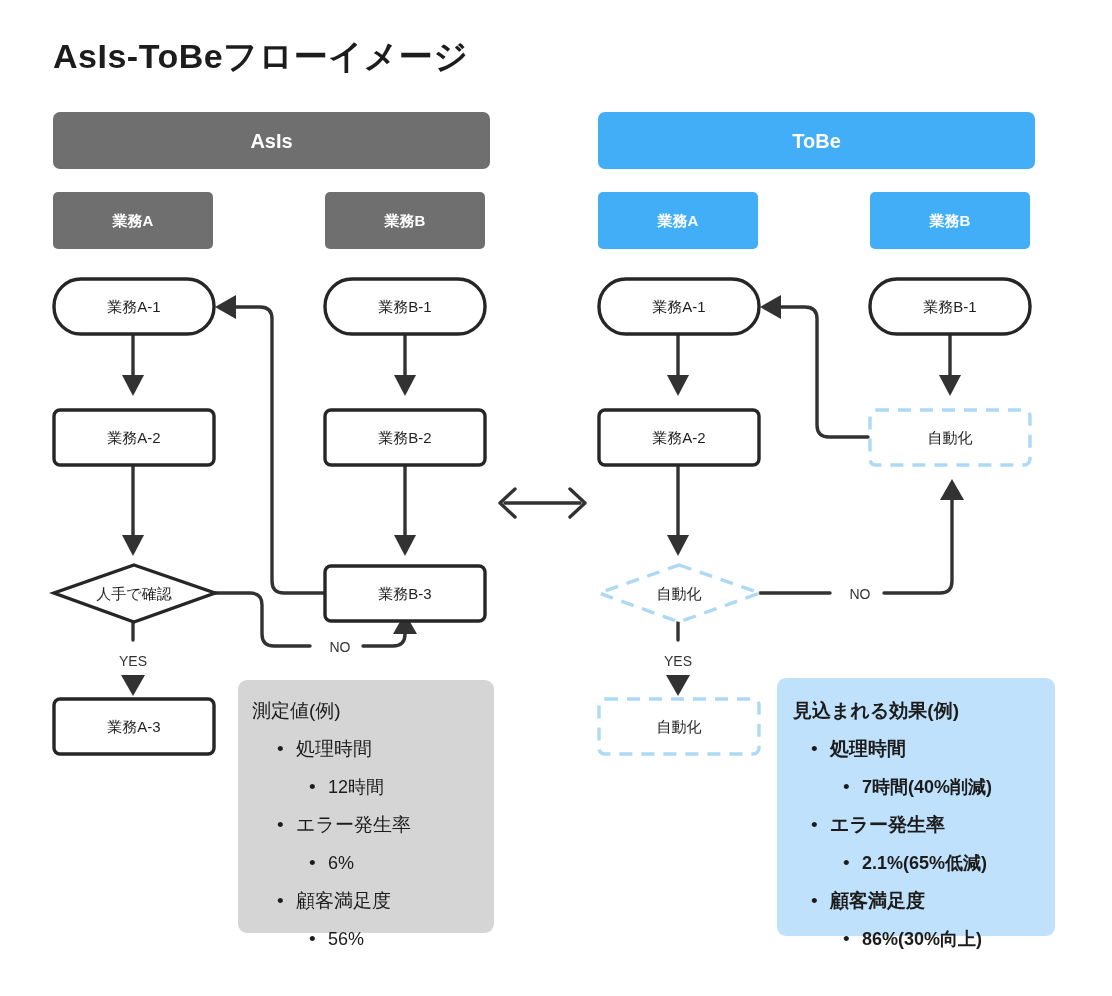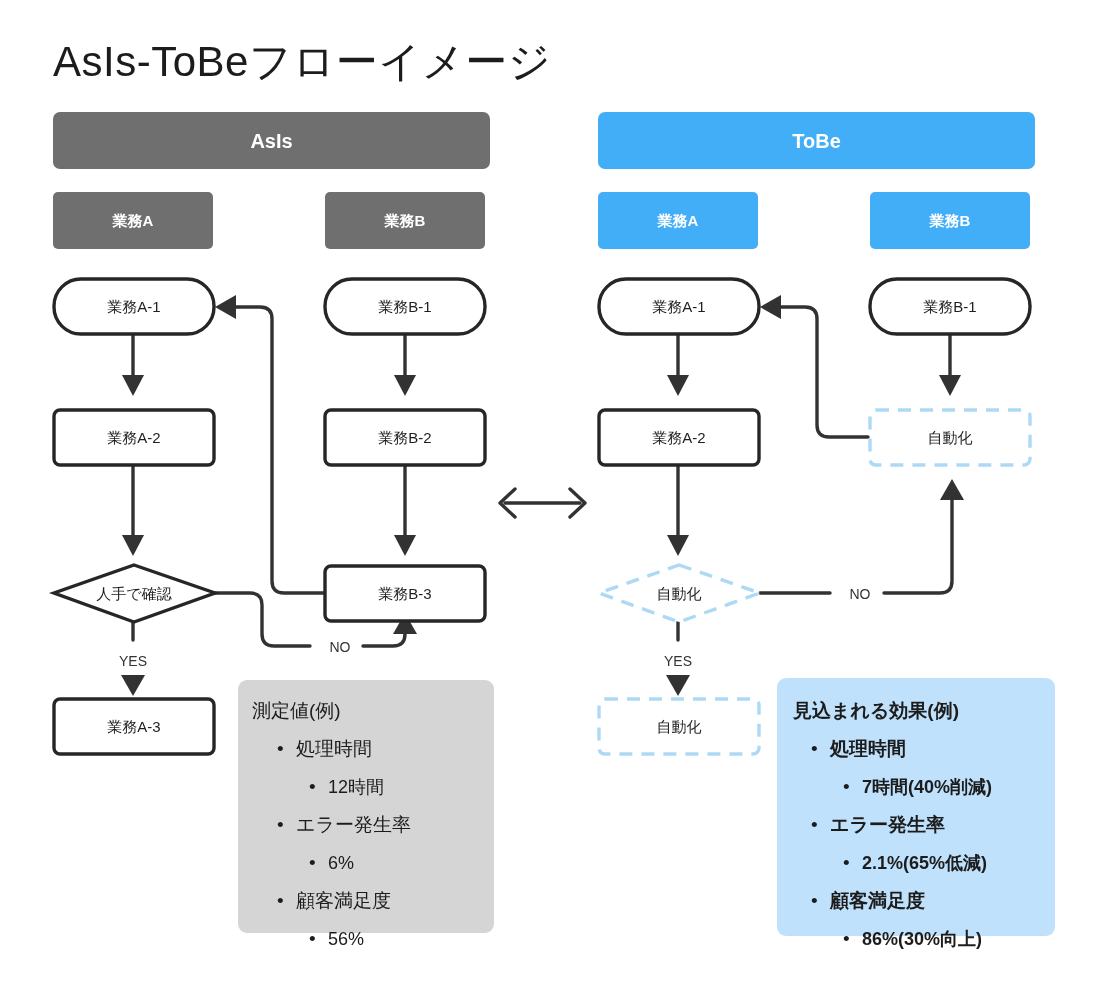--- a/index.html
+++ b/index.html
@@ -18,22 +18,22 @@
   #stage {
     position: absolute;
     left: 0; top: 0;
     width: 1112px;
     height: 996px;
   }
   .page-title {
     position: absolute;
     left: 53px;
     top: 34px;
-    font-size: 42px;
-    font-weight: normal;
+    font-size: 34px;
+    font-weight: bold;
     letter-spacing: 0.5px;
     color: #1c1c1c;
     white-space: nowrap;
   }
   svg#diagram {
     position: absolute;
     left: 0;
     top: 0;
     width: 1112px;
     height: 996px;

